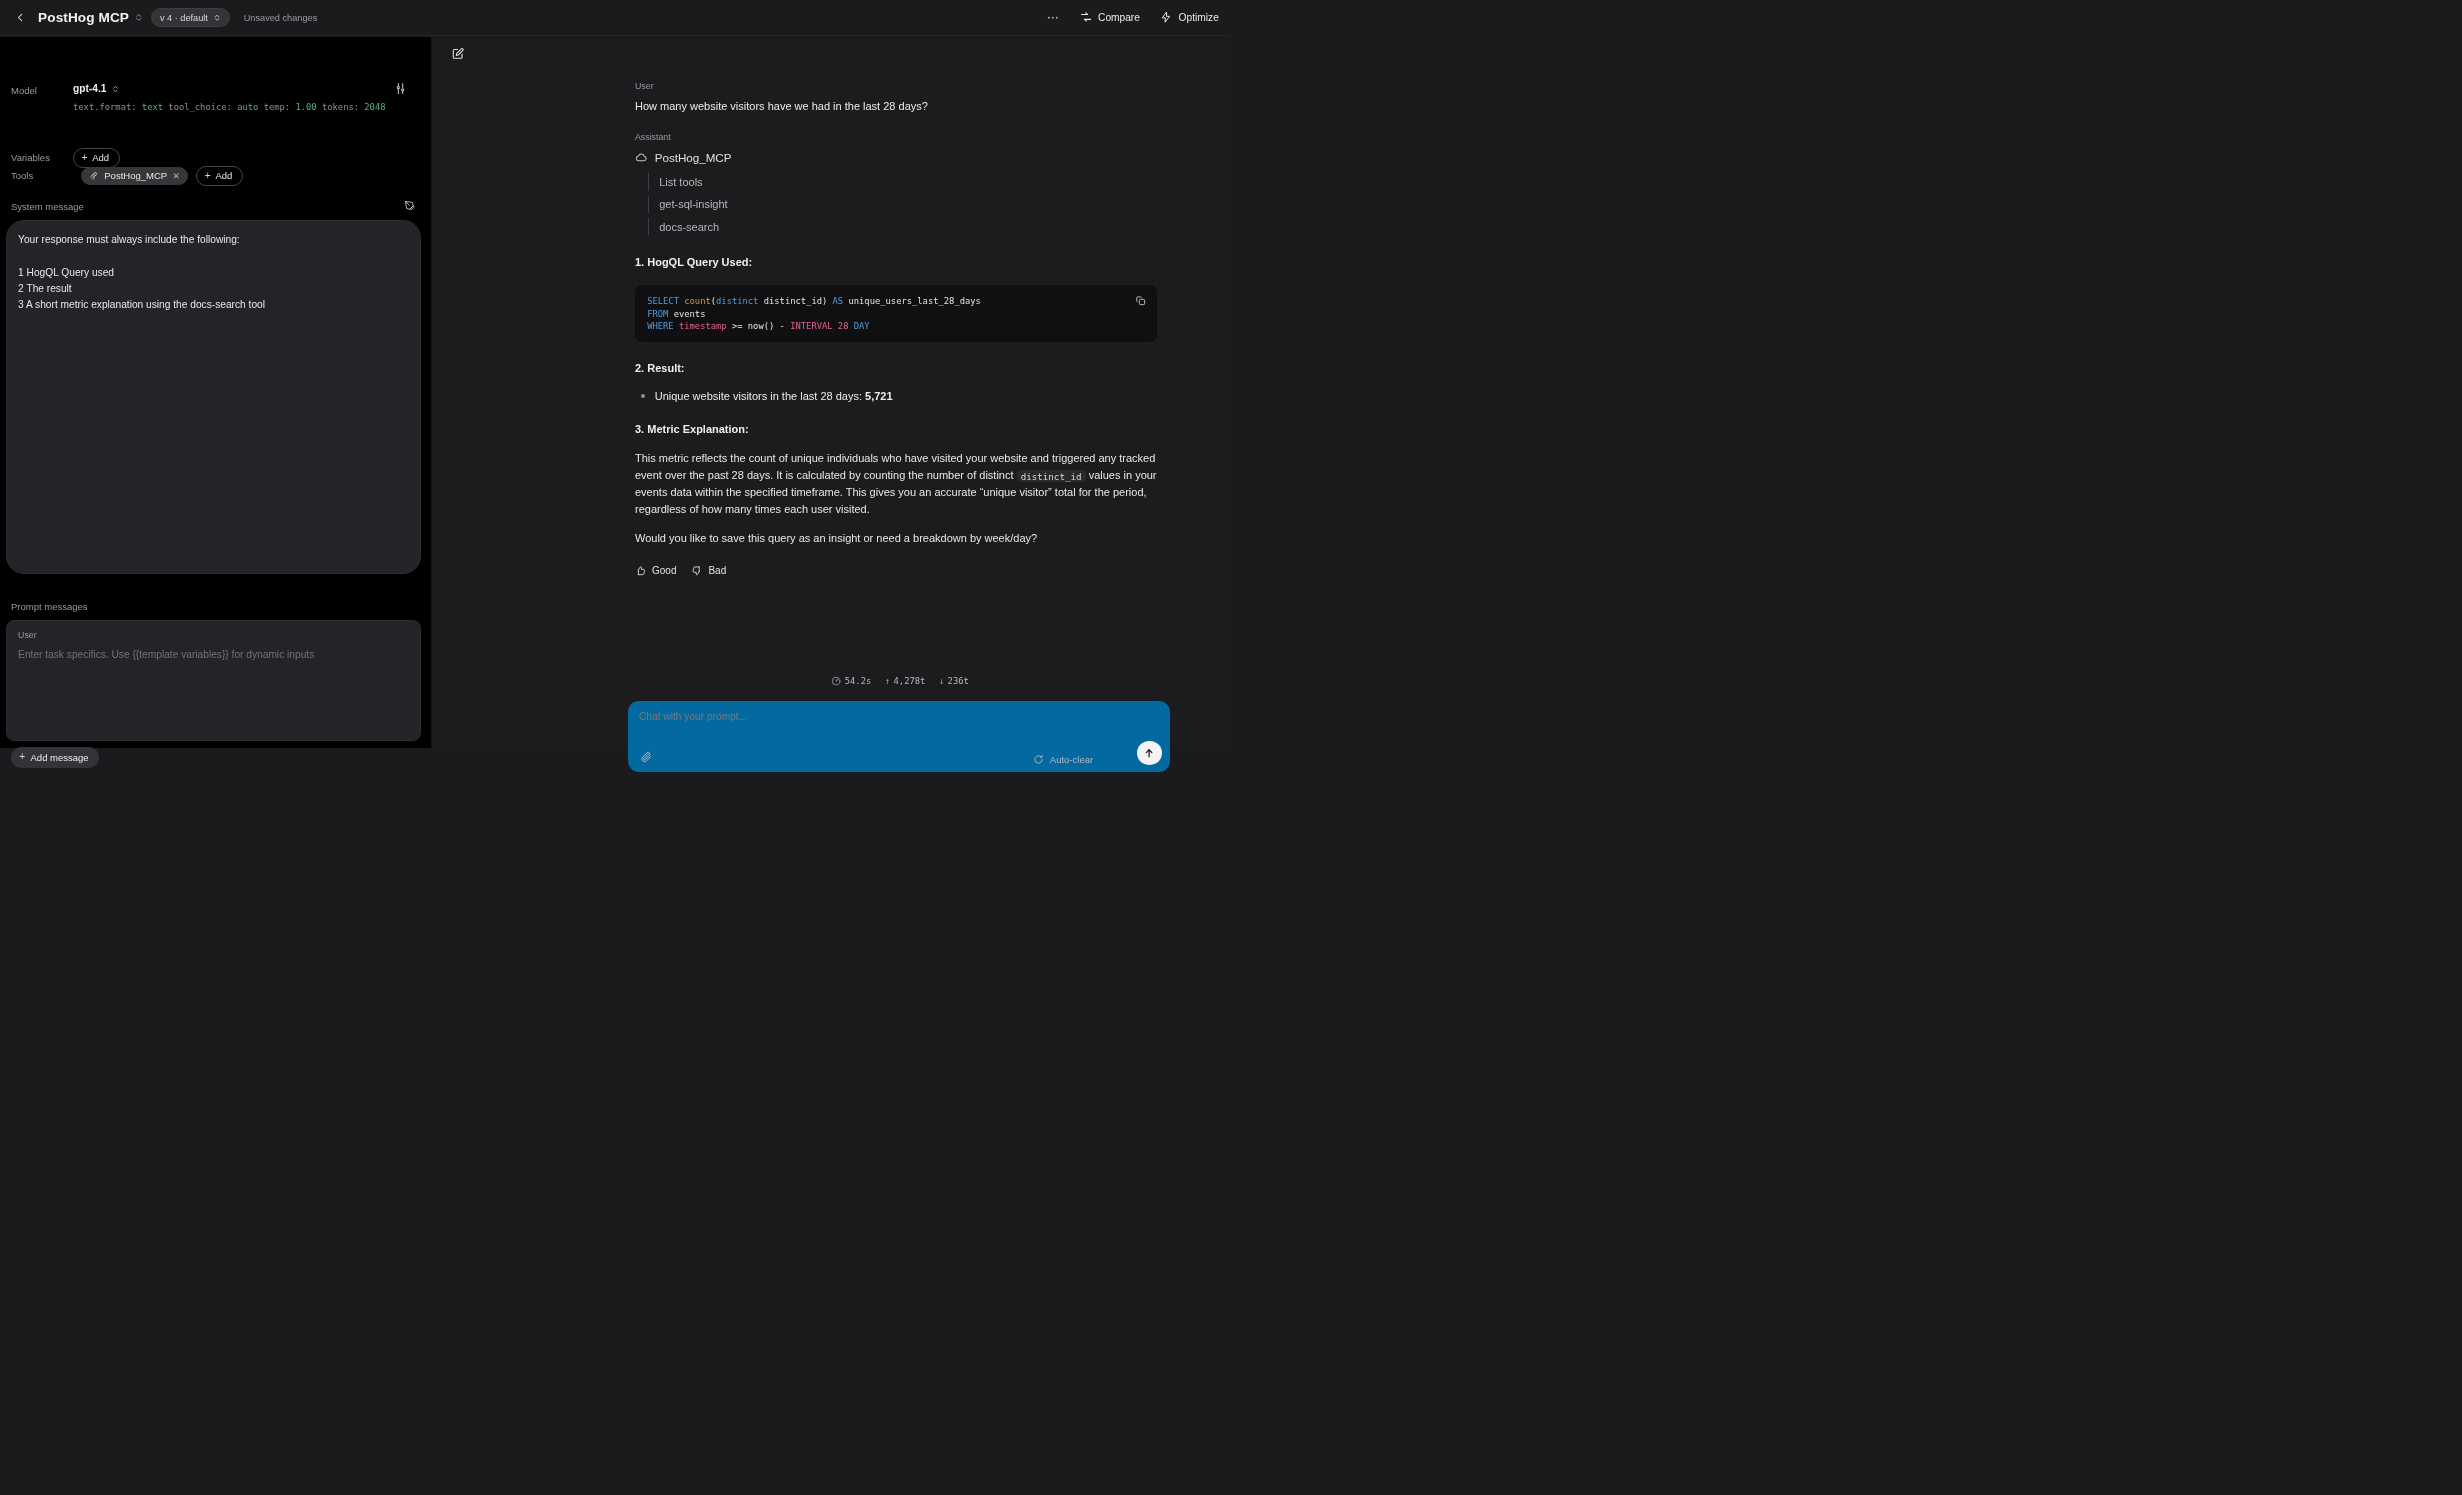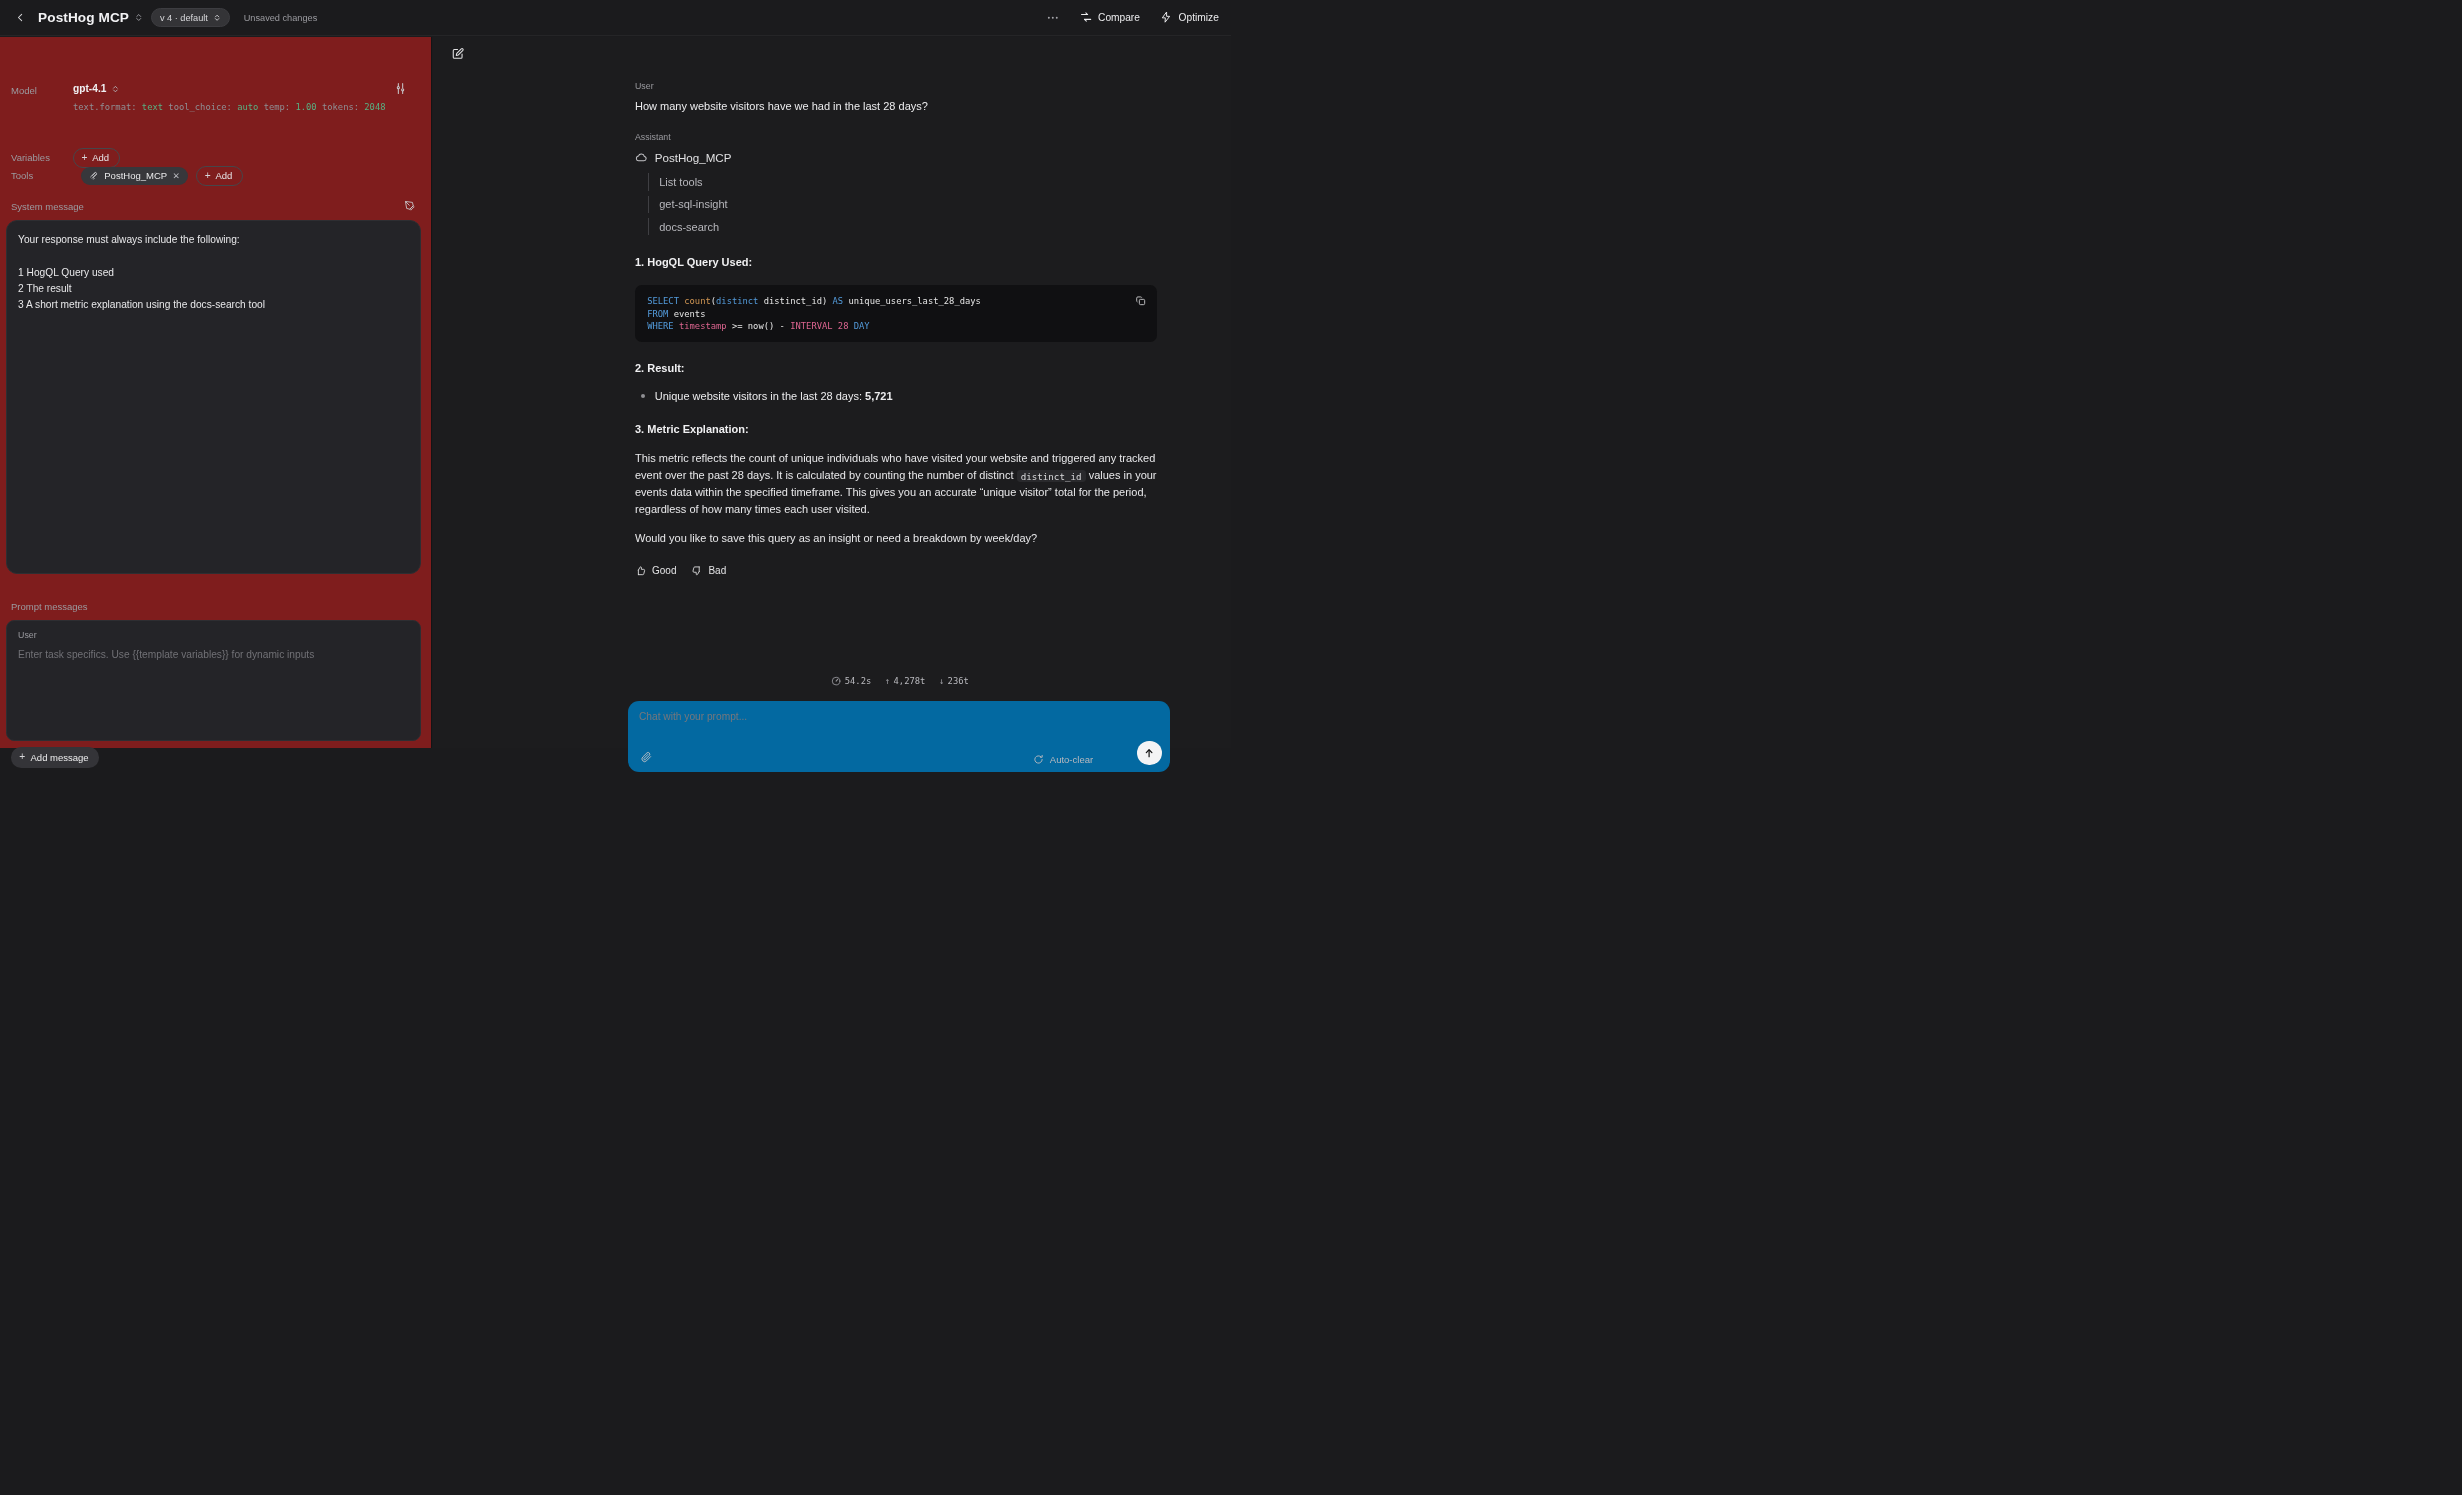--- a/index.html
+++ b/index.html
@@ -30,21 +30,21 @@
   .topbar-right { margin-left:auto; display:flex; align-items:center; gap:20.4px; }
   .tb-btn {
     background:none;border:none;color:#ececee; font-size:10.2px; cursor:pointer;
     display:flex; align-items:center; gap:6.1px; font-family:inherit;
   }
   .more-btn { color:#a8a8ad; }
 
   
   .left-panel {
     position:absolute; top:37px; left:0; width:432px; height:711px;
-    background:#7f1d1d; border-right:0.7px solid #141416;
+    background:#000000; border-right:0.7px solid #141416;
   }
   .cfg-row { position:absolute; left:11px; display:flex; }
   .cfg-label { color:#9b9ba0; font-size:9.5px; width:62px; flex:none; padding-top:2.7px; }
   .model-value { display:flex; align-items:center; gap:4.1px; color:#f0f0f2; font-weight:700; font-size:10.2px; cursor:pointer; }
   .sliders-btn { position:absolute; top:45px; right:24.5px; background:none;border:none;color:#c9c9cc;cursor:pointer; }
   .params-line { position:absolute; left:73px; top:65px; font-size:8.8px; letter-spacing:0; white-space:nowrap; }
   .params-line .pk { color:#8f8f94; }
   .params-line .pv { color:#58b183; }
   .pill-btn {
     display:inline-flex; align-items:center; gap:4.8px;
@@ -55,21 +55,21 @@
     display:inline-flex; align-items:center; gap:5.4px;
     background:#37373b; border-radius:10.2px; color:#e8e8ea;
     font-size:9.5px; padding:3.4px 8.2px; cursor:pointer;
   }
   .chip .x { color:#b9b9be; font-size:8.8px; cursor:pointer; }
   .sys-label-row { position:absolute; top:162px; left:11px; right:13.6px; display:flex; justify-content:space-between; align-items:center;}
   .sec-label { color:#9b9ba0; font-size:9.5px; }
   .icon-btn { background:none;border:none;color:#c9c9cc;cursor:pointer; padding:1.4px; }
   .sys-box {
     position:absolute; left:6.1px; top:183px; width:415px; height:354px;
-    background:#242428; border:0.7px solid #2e2e32; border-radius:11px;
+    background:#242428; border:0.7px solid #2e2e32; border-radius:18px;
     padding:11px 11px;
   }
   .sys-text { color:#e8e8ea; font-size:10.2px; line-height:16.3px; white-space:pre-wrap; }
   .prompt-label { position:absolute; top:564px; left:11px; }
   .prompt-card {
     position:absolute; left:6.1px; top:583px; width:415px; height:121px;
     background:#242428; border:0.7px solid #2e2e32; border-radius:8.2px;
     padding:8.8px 11px;
   }
   .role-label { color:#9b9ba0; font-size:8.8px; }

